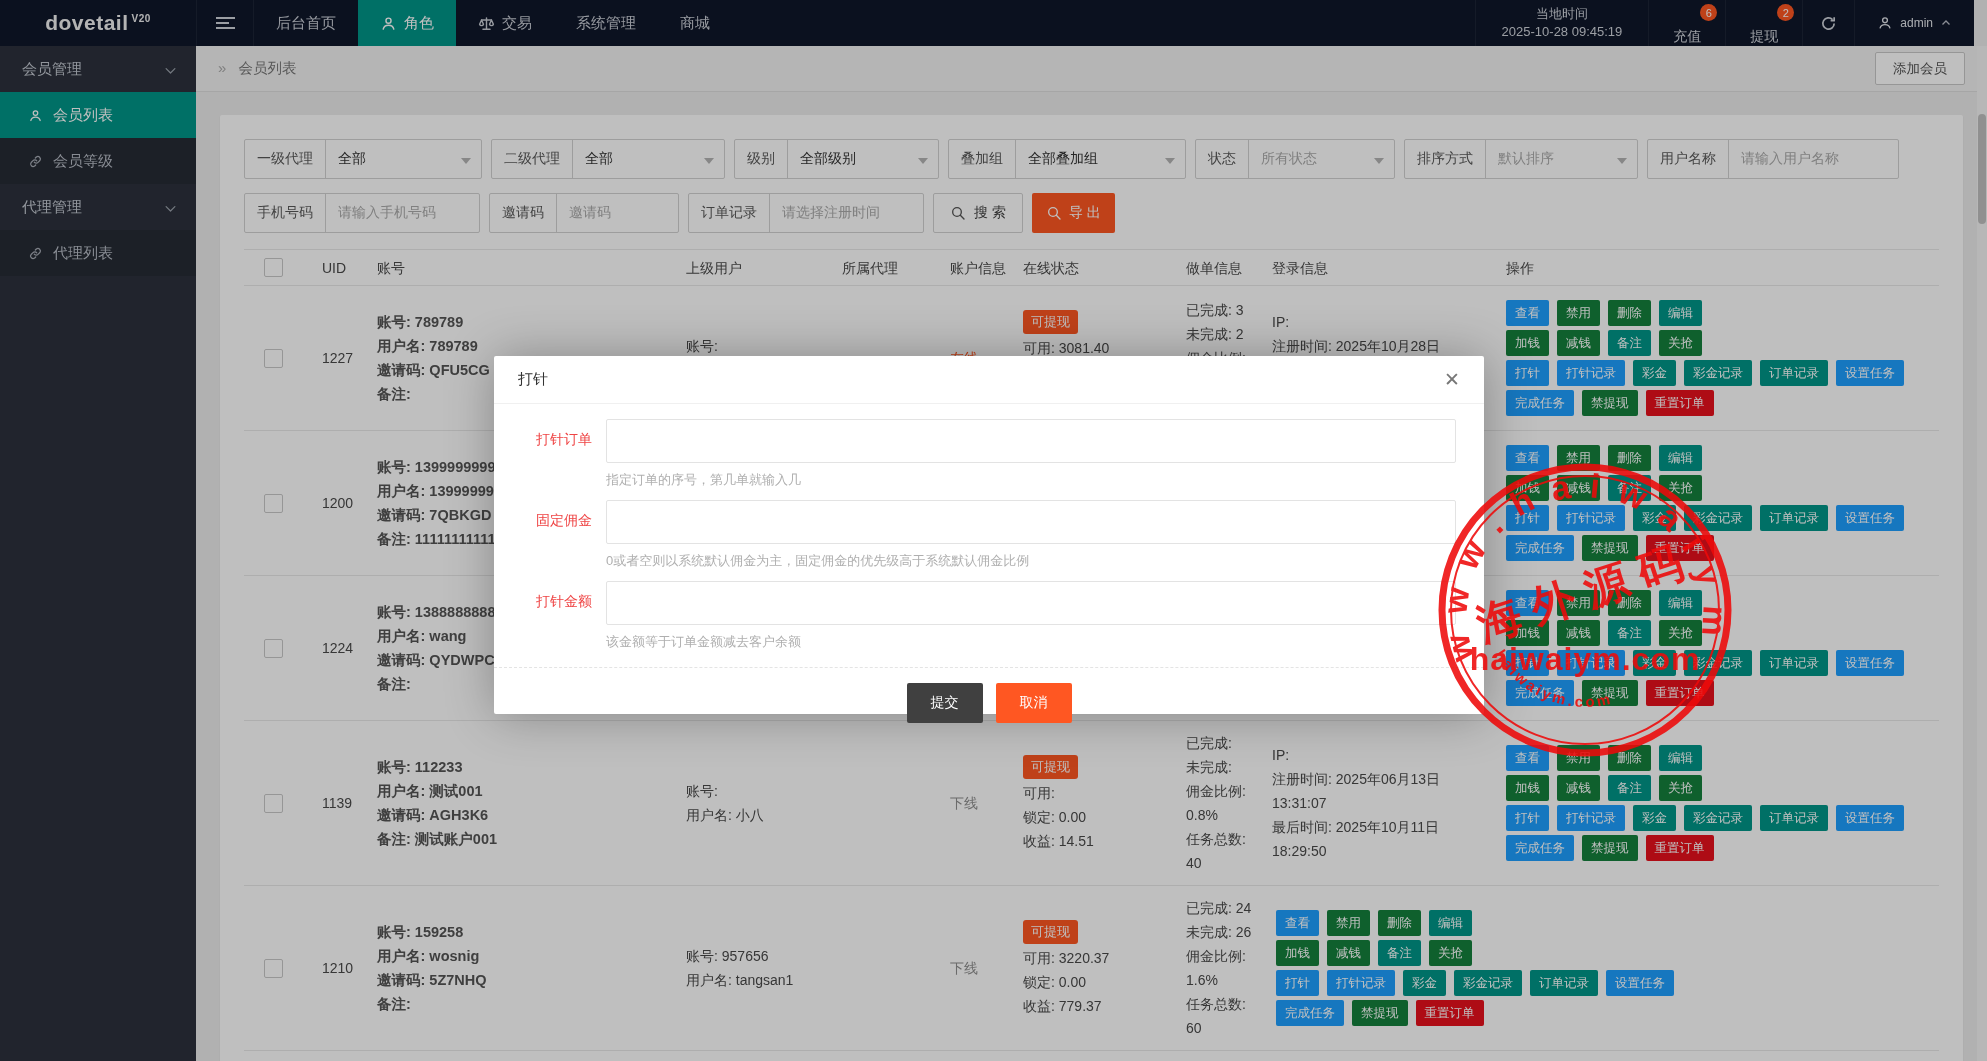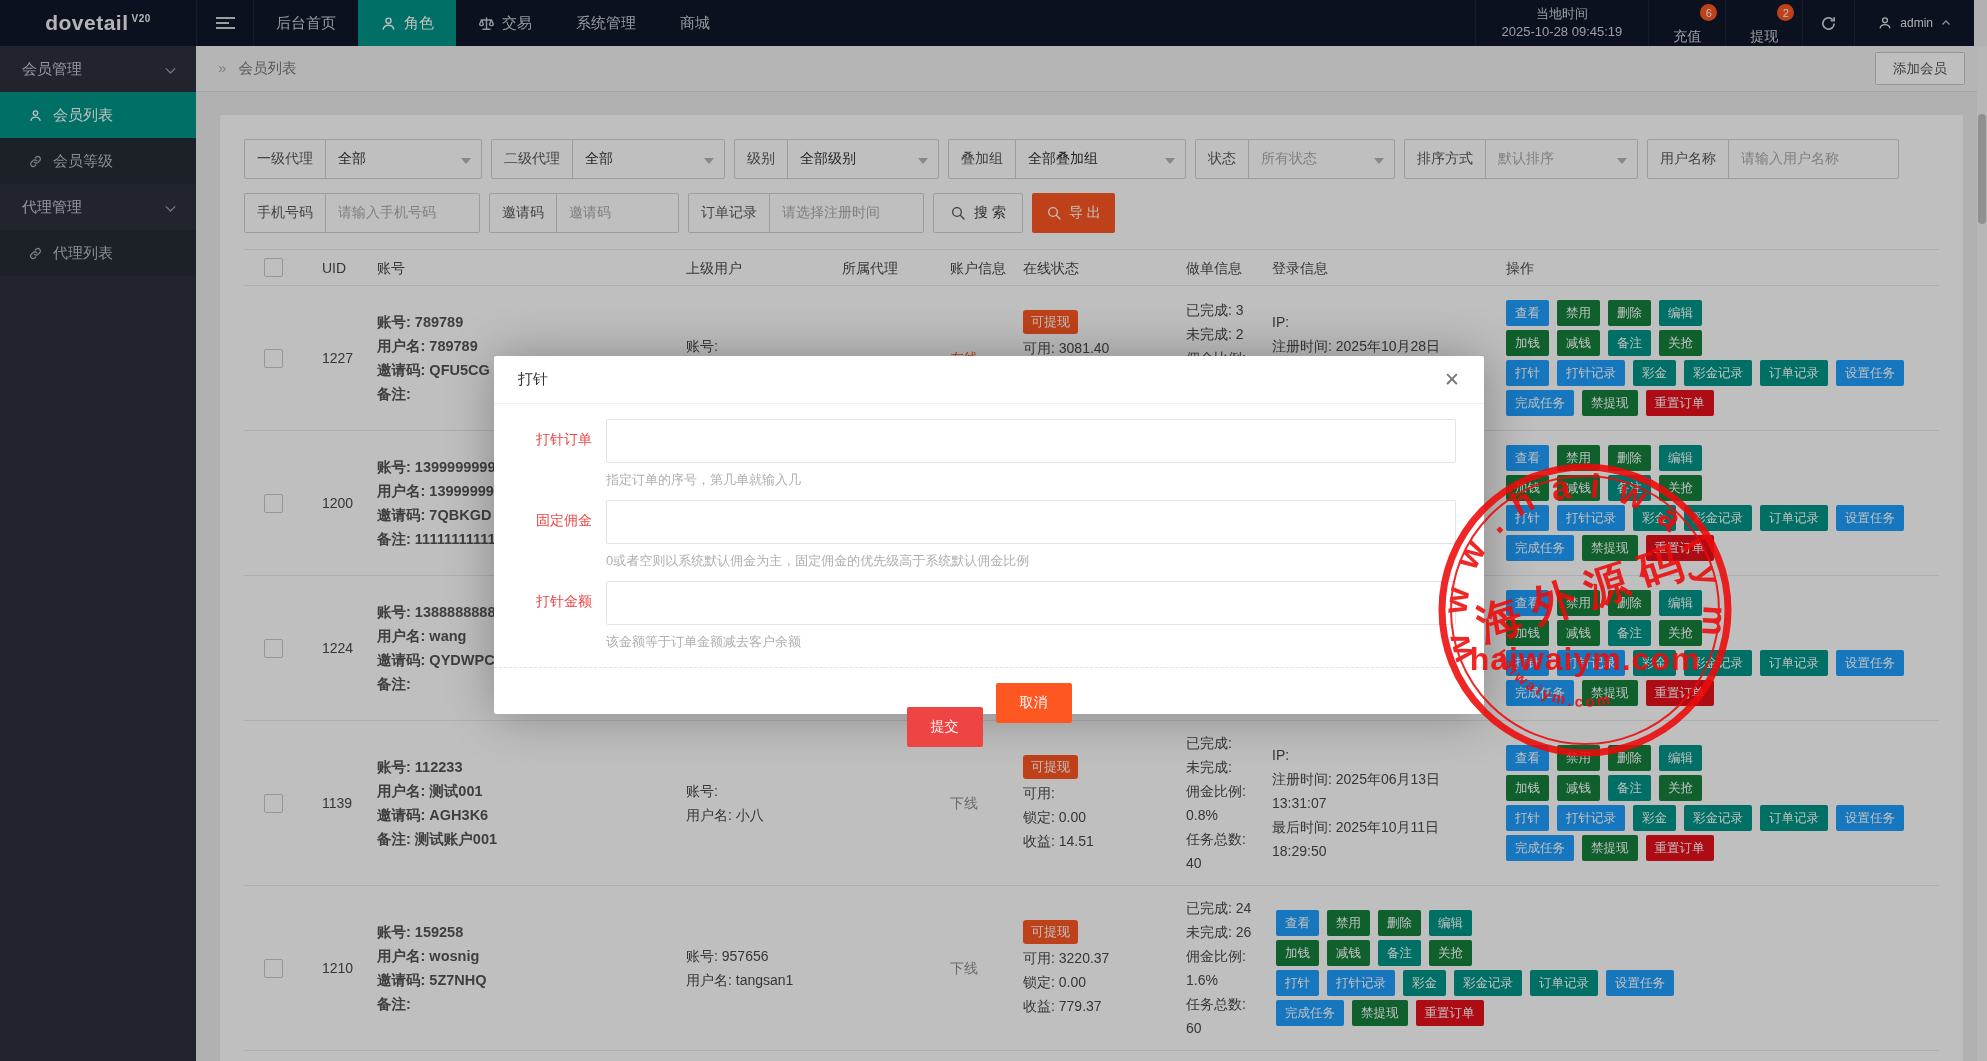--- a/index.html
+++ b/index.html
@@ -80,21 +80,21 @@
   .m-title{height:48px;display:flex;align-items:center;padding:0 24px;font-size:15px;color:#333;border-bottom:1px solid #F0F0F0;}
   .m-close{margin-left:auto;font-size:19px;color:#777;cursor:pointer;line-height:1;}
   .m-body{padding-top:15px;}
   .m-field{display:flex;margin-bottom:11px;}
   .m-label{width:98px;flex:none;text-align:right;padding-top:12px;font-size:14px;color:#ef4444;padding-left:26px;}
   .m-ctrl{margin-left:14px;width:850px;}
   .m-input{width:100%;height:44px;border:1px solid #E3E3E3;border-radius:2px;background:#fff;outline:none;padding:0 10px;font-size:14px;color:#333;}
   .m-help{margin-top:8px;font-size:13px;color:#AFAFAF;}
   .m-foot{border-top:1px dashed #E4E4E4;margin-top:16px;padding-top:15px;display:flex;justify-content:center;gap:13px;}
   .mbtn{height:40px;padding:0 24px;border:none;border-radius:2px;color:#fff;font-size:14px;cursor:pointer;}
-  .mbtn.submit{background:#ef4444;margin-top:24px;} .mbtn.cancel{background:#FF5722;}
+  .mbtn.submit{background:#404040;} .mbtn.cancel{background:#FF5722;}
 
   
   .stamp{position:absolute;left:1433px;top:458px;width:304px;height:304px;z-index:70;opacity:.88;pointer-events:none;}
 
   
   .scroll{position:absolute;right:0;top:46px;bottom:0;width:10px;background:#F4F4F4;z-index:6;}
   .scroll .thumb{position:absolute;left:1px;right:1px;top:68px;height:110px;background:#C1C1C1;border-radius:5px;}
 </style>
 </head>
 <body>

